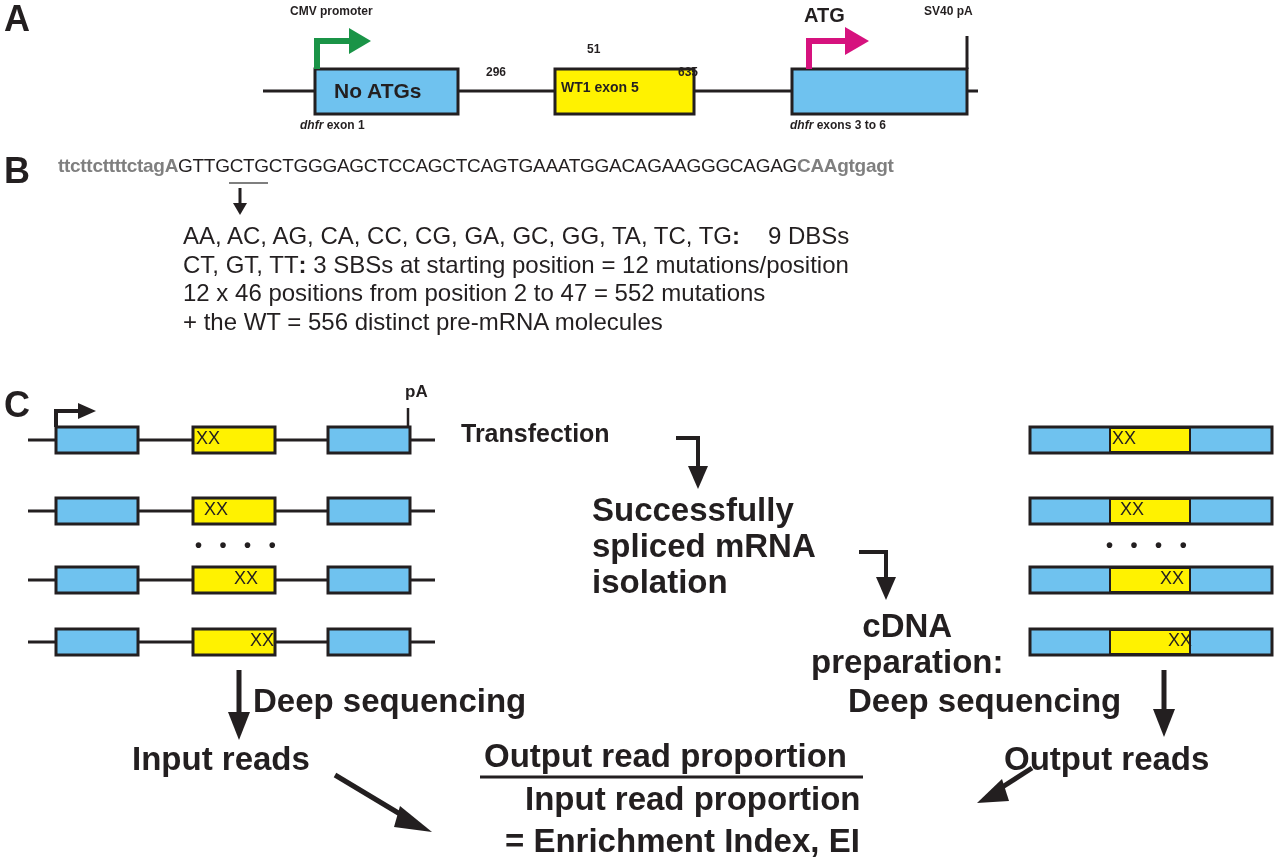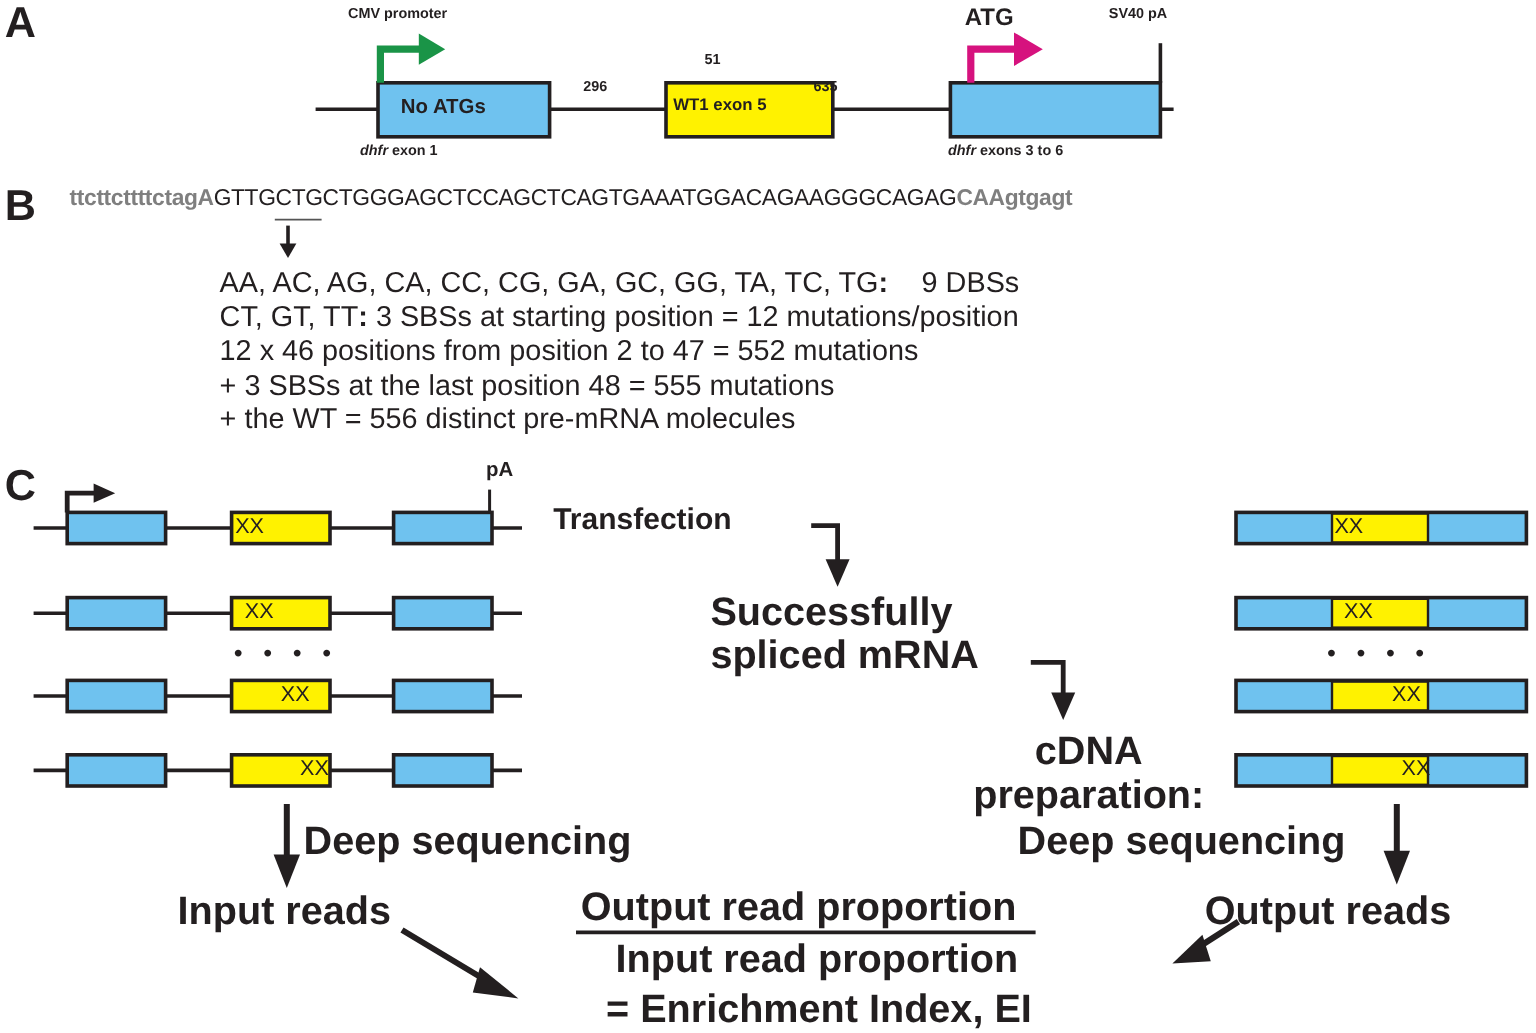--- a/index.html
+++ b/index.html
@@ -92,55 +92,55 @@
 
   <line x1="480" y1="777" x2="863" y2="777" stroke="#231f20" stroke-width="3"></line>
 </svg>
 
 <div class="abs lbl" style="left:290px;top:4px;">CMV promoter</div>
 <div class="abs lbl" style="left:587px;top:42px;">51</div>
 <div class="abs lbl" style="left:486px;top:65px;">296</div>
 <div class="abs lbl" style="left:678px;top:65px;">635</div>
 <div class="abs lbl" style="left:804px;top:4px;font-size:20px;">ATG</div>
 <div class="abs lbl" style="left:924px;top:4px;">SV40 pA</div>
-<div class="abs lbl" style="left:334px;top:79px;font-size:17px;">No ATGs</div>
+<div class="abs lbl" style="left:334px;top:79px;font-size:21px;">No ATGs</div>
 <div class="abs lbl" style="left:561px;top:79px;font-size:14px;">WT1 exon 5</div>
 <div class="abs lbl" style="left:300px;top:118px;"><span class="italic">dhfr</span><span> exon 1</span></div>
 <div class="abs lbl" style="left:790px;top:118px;"><span class="italic">dhfr</span><span> exons 3 to 6</span></div>
 
 <div class="abs panel" style="left:4px;top:150px;">B</div>
 <div class="abs seq" style="left:58px;top:155px;"><span class="gray">ttcttcttttctag</span><span class="gray">A</span><span>GT</span><span>TGCTGCTGGGAGCTCCAGCTCAGTGAAATGGACAGAAGGGCAGAG</span><span class="gray">CAA</span><span class="gray">gtgagt</span></div>
 
 <div class="abs calc" style="left:183px;top:222px;">
   <div><span>AA, AC, AG, CA, CC, CG, GA, GC, GG, TA, TC, TG</span><span style="font-weight:bold;">:</span><span style="margin-left:28px;">9 DBSs</span></div>
   <div><span>CT, GT, TT</span><span style="font-weight:bold;">:</span><span> 3 SBSs at starting position = 12 mutations/position</span></div>
   <div>12 x 46 positions from position 2 to 47 = 552 mutations</div>
-  <div>+ 3 SBSs at the last position 48 = 555 mutations</div>
   <div>+ the WT = 556 distinct pre-mRNA molecules</div>
 </div>
 
 <div class="abs panel" style="left:4px;top:384px;">C</div>
 <div class="abs lbl" style="left:405px;top:382px;font-size:17px;">pA</div>
 
 <div class="abs big" style="left:461px;top:419px;font-size:25px;">Transfection</div>
 <div class="abs flow" style="left:592px;top:492px;">
   <div>Successfully</div>
   <div>spliced mRNA</div>
+  <div>isolation</div>
 </div>
 <div class="abs flow" style="left:811px;top:608px;text-align:center;">
   <div>cDNA</div>
   <div>preparation:</div>
 </div>
 <div class="abs flow" style="left:848px;top:683px;">Deep sequencing</div>
 <div class="abs flow" style="left:253px;top:683px;">Deep sequencing</div>
-<div class="abs flow" style="left:148px;top:741px;">Input reads</div>
+<div class="abs flow" style="left:132px;top:741px;">Input reads</div>
 <div class="abs flow" style="left:1004px;top:741px;">Output reads</div>
 
 <div class="abs flow" style="left:484px;top:738px;">Output read proportion</div>
-<div class="abs flow" style="left:513px;top:781px;">Input read proportion</div>
+<div class="abs flow" style="left:525px;top:781px;">Input read proportion</div>
 <div class="abs flow" style="left:505px;top:823px;">= Enrichment Index, EI</div>
 
 <div class="abs" style="left:195px;top:534px;font-size:20px;font-weight:bold;letter-spacing:6px;">• • • •</div>
 <div class="abs" style="left:1106px;top:534px;font-size:20px;font-weight:bold;letter-spacing:6px;">• • • •</div>
 
 <div id="xx-layer">
     <div class="abs" style="left: 196px; top: 428px; font-size: 18px;">XX</div>
     <div class="abs" style="left: 204px; top: 499px; font-size: 18px;">XX</div>
     <div class="abs" style="left: 234px; top: 568px; font-size: 18px;">XX</div>
     <div class="abs" style="left: 250px; top: 630px; font-size: 18px;">XX</div>

